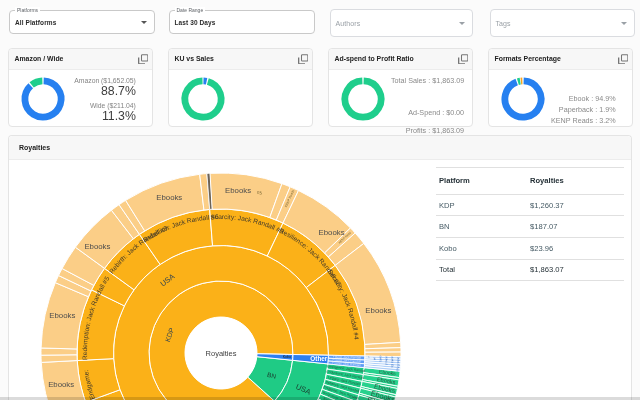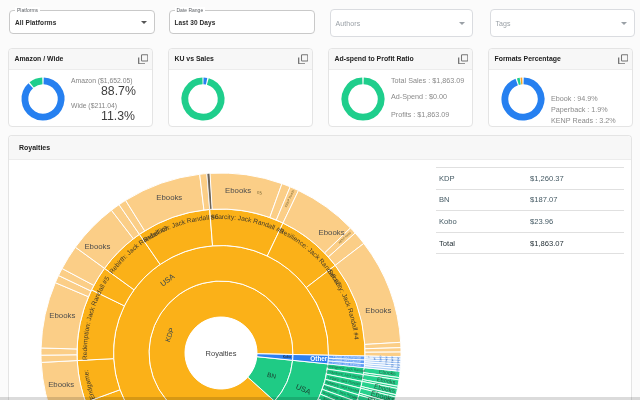--- a/index.html
+++ b/index.html
@@ -11,21 +11,21 @@
 .fph { color:#9aa0a6; font-weight:normal; font-size:7px; }
 .caret { position:absolute; right:7px; top:50%; margin-top:-1px; width:0; height:0;
   border-left:3.5px solid transparent; border-right:3.5px solid transparent;
   border-top:3.5px solid #555; }
 .caret.grey { border-top-color:#9aa0a6; }
 .card { position:absolute; top:48px; width:144.5px; height:78.5px; background:#fff;
   border:1px solid #e4e4e4; border-radius:4px; }
 .chead { height:20.5px; background:#f7f7f7; border-bottom:1px solid #ececec;
   border-radius:4px 4px 0 0; display:flex; align-items:center; justify-content:space-between;
   padding:0 3.5px 0 5.5px; font-size:6.9px; font-weight:bold; color:#212121; }
-.cbody { position:relative; height:57px; }
+.cbody { position:relative; height:57px;text-align:right; }
 .dn { position:absolute; left:0; top:4px; }
 .leg { position:absolute; left:62px; top:7.5px; }
 .ll { font-size:6.8px; color:#848484; }
 .lv { font-size:12.3px; color:#3d3d3d; margin-top:0.5px; line-height:1.03;margin-left:30px; }
 .l3 { font-size:7.2px; color:#8a8a8a; }
 .rcard { position:absolute; left:8px; top:134.5px; width:624px; height:266px;
   background:#fff; border:1px solid #e4e4e4; border-radius:4px 4px 0 0; border-bottom:none; }
 .rhead { height:24.5px; background:#f7f7f7; border-bottom:1px solid #ececec;
   border-radius:4px 4px 0 0; display:flex; align-items:center; padding:0 10px;
   font-size:7px; font-weight:bold; color:#212121; }
@@ -101,21 +101,21 @@
         <rect x="8" y="1.5" width="14.5" height="14.5" rx="2"></rect>
         <path d="M16 22.5H3.5a2 2 0 0 1-2-2V8" stroke-width="3"></path>
       </svg>
     </div>
     <div class="cbody">
       <div class="dn"><svg width="68" height="50" viewBox="0 0 68 50">
           <path d="M34.63 6.91 A18.1 18.1 0 1 1 33.37 6.91" fill="none" stroke="#1fce8c" stroke-width="6.8"></path>
         </svg></div>
       <div class="leg" style="top:6.6px">
         <div class="l3">Total Sales : $1,863.09</div>
-        <div class="l3" style="margin-top:7px">Ad-Spend : $0.00</div>
+        <div class="l3" style="margin-top:23px">Ad-Spend : $0.00</div>
         <div class="l3" style="margin-top:9px">Profits : $1,863.09</div>
       </div>
     </div>
   </div>
 <div class="card" style="left:488px">
     <div class="chead">
       <span>Formats Percentage</span>
       <svg width="10.5" height="10.5" viewBox="0 0 24 24" fill="none" stroke="#757575" stroke-width="2.4">
         <rect x="8" y="1.5" width="14.5" height="14.5" rx="2"></rect>
         <path d="M16 22.5H3.5a2 2 0 0 1-2-2V8" stroke-width="3"></path>
@@ -297,20 +297,24 @@
         <text x="262.5" y="216.02" font-size="6.5" fill="#1b3a2d" text-anchor="middle" dominant-baseline="middle" transform="rotate(12 262.5 216.02)">BN</text>
         <text x="294.16" y="229.75" font-size="7.5" fill="#1b3a2d" text-anchor="middle" dominant-baseline="middle" transform="rotate(24 294.16 229.75)">USA</text>
         <text x="277.88" y="197.03" font-size="3.6" fill="#222" text-anchor="middle" dominant-baseline="middle">Kobo</text>
         <text x="309.81" y="199.15" font-size="6.4" fill="#fff" font-weight="bold" text-anchor="middle" dominant-baseline="middle">Other</text>
         <circle cx="212" cy="193" r="36" fill="#fff"></circle>
         <text x="212" y="194" font-size="7.5" fill="#424242" text-anchor="middle" dominant-baseline="middle">Royalties</text>
       </svg>
       <div class="rtable">
 <table>
 <tbody>
+            <tr class="hd">
+              <td>Platform</td>
+              <td>Royalties</td>
+            </tr>
 <tr>
               <td>KDP</td>
               <td>$1,260.37</td>
             </tr>
 <tr>
               <td>BN</td>
               <td>$187.07</td>
             </tr>
 <tr>
               <td>Kobo</td>

